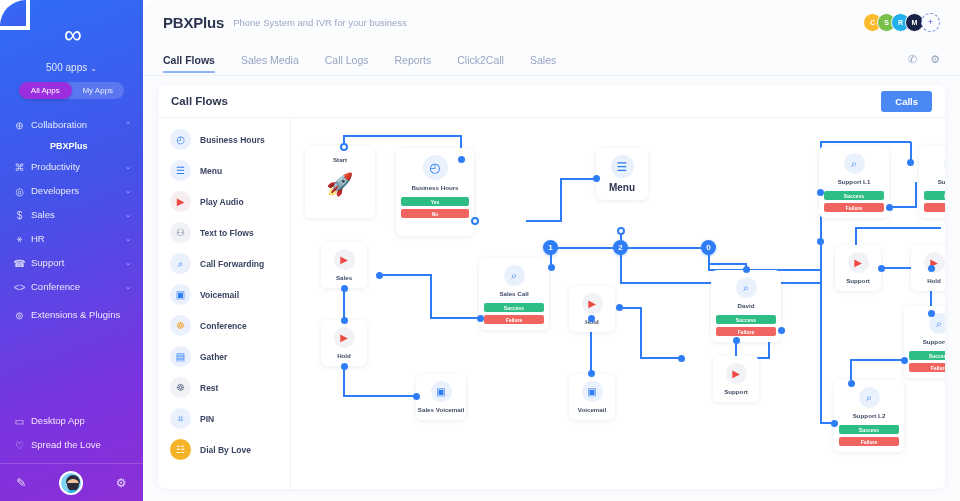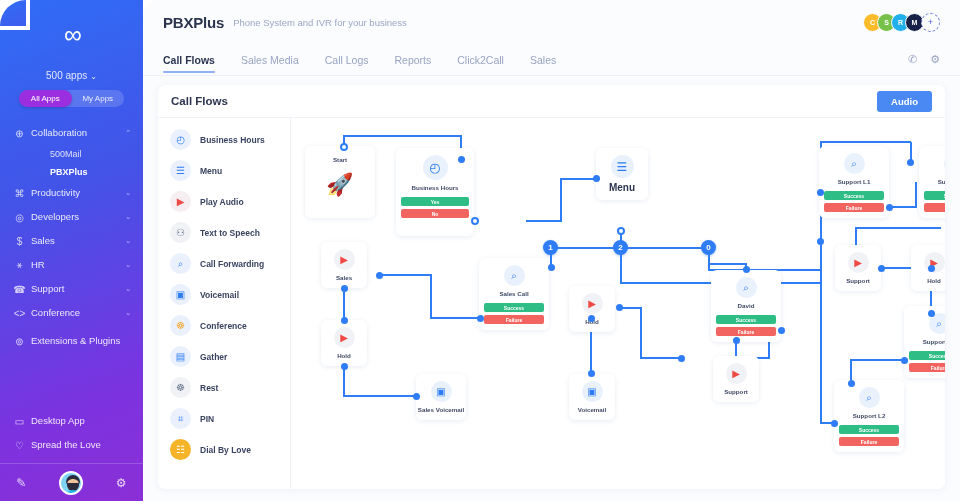--- a/index.html
+++ b/index.html
@@ -48,21 +48,21 @@
     font-size: 25px;
     letter-spacing: -3px;
     line-height: 1;
     font-weight: 400;
     color: #ffffff;
   }
   .sb-apps {
     text-align: center;
     font-size: 10px;
     color: rgba(255,255,255,.85);
-    margin-top: 23px;
+    margin-top: 15px;
   }
   .sb-apps .caret { font-size: 8px; margin-left: 3px; }
   .sb-toggle {
     margin: 9px auto 0;
     width: 105px; height: 17px;
     border-radius: 9px;
     background: rgba(255,255,255,.16);
     display: flex; align-items: center;
     font-size: 8px;
     justify-content: flex-end;
@@ -296,21 +296,20 @@
       <div class="seg active">All Apps</div>
       <div class="seg">My Apps</div>
     </div>
 
     <nav class="sb-nav">
       <div class="sb-item">
         <span class="ico">⊕</span>
         <span class="lbl">Collaboration</span>
         <span class="chev">⌃</span>
       </div>
-      <div class="sb-sub">500Mail</div>
       <div class="sb-sub active">PBXPlus</div>
 
       <div class="sb-item">
         <span class="ico">⌘</span>
         <span class="lbl">Productivity</span>
         <span class="chev">⌄</span>
       </div>
       <div class="sb-item">
         <span class="ico">◎</span>
         <span class="lbl">Developers</span>
@@ -391,41 +390,41 @@
       <span class="ticon">✆</span>
       <span class="ticon">⚙</span>
     </div>
 
     <div class="content">
       <div class="card">
 
         <div class="card-head">
           <span class="card-title">Call Flows</span>
           <span class="sp"></span>
-          <button class="save-btn">Audio</button>
+          <button class="save-btn">Calls</button>
         </div>
 
         <div class="card-body">
 
           <div class="palette">
             <div class="pal-item">
               <span class="pal-ico">◴</span>
               <span class="pal-lbl">Business Hours</span>
             </div>
             <div class="pal-item">
               <span class="pal-ico">☰</span>
               <span class="pal-lbl">Menu</span>
             </div>
             <div class="pal-item">
               <span class="pal-ico" style="color:#ef4a44;background:#f6eef0">▶</span>
               <span class="pal-lbl">Play Audio</span>
             </div>
             <div class="pal-item">
               <span class="pal-ico" style="color:#6b7490;background:#f0f2f6">⚇</span>
-              <span class="pal-lbl">Text to Speech</span>
+              <span class="pal-lbl">Text to Flows</span>
             </div>
             <div class="pal-item">
               <span class="pal-ico">⌕</span>
               <span class="pal-lbl">Call Forwarding</span>
             </div>
             <div class="pal-item">
               <span class="pal-ico">▣</span>
               <span class="pal-lbl">Voicemail</span>
             </div>
             <div class="pal-item">

